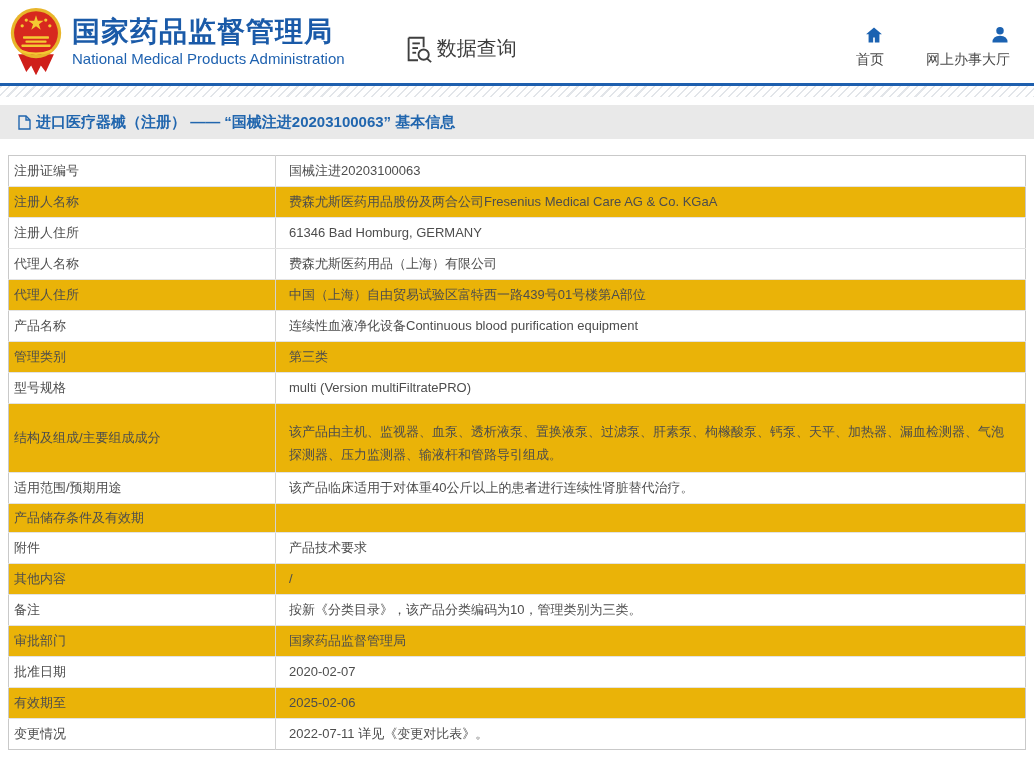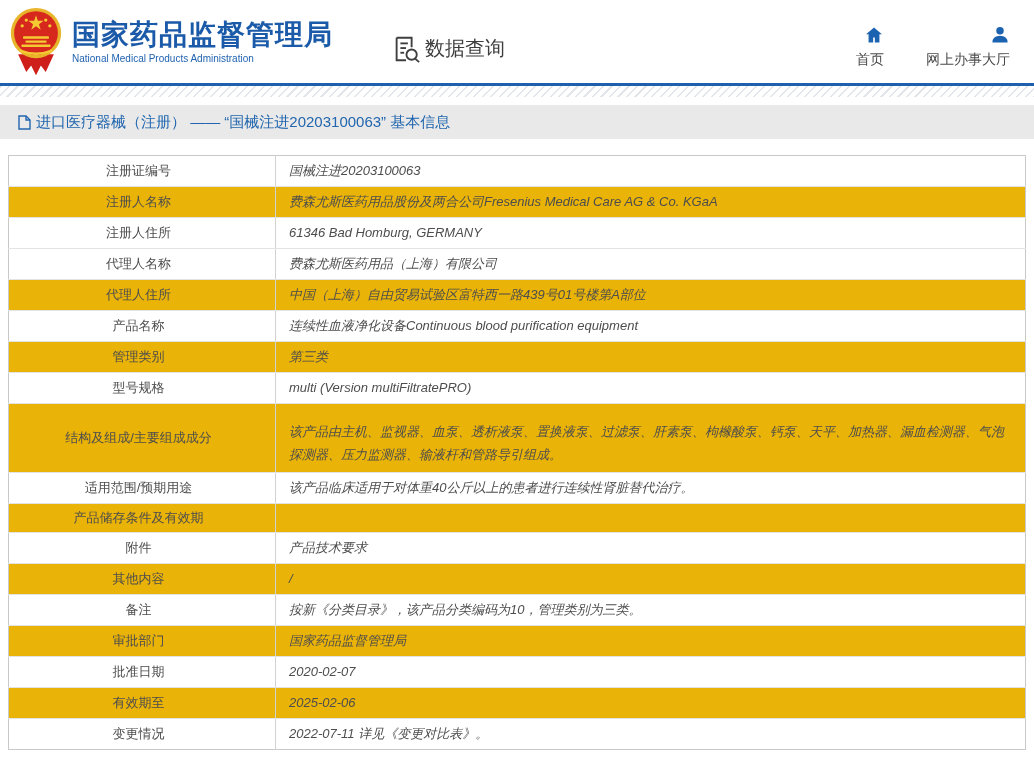--- a/index.html
+++ b/index.html
@@ -5,49 +5,49 @@
   * { margin: 0; padding: 0; box-sizing: border-box; }
   html, body { width: 1034px; background: #fff; font-family: "Liberation Sans", "DejaVu Sans", sans-serif; }
   body { position: relative; height: 757px; overflow: hidden; }
 
   
   .header { height: 83px; display: flex; align-items: center; background: #fff; padding-left: 10px; }
   .logo-group { display: flex; align-items: center; }
   .emblem { width: 52px; height: 70px; flex: 0 0 auto; }
   .logo-text { margin-left: 10px; }
   .logo-title { color: #1a5aa8; font-size: 28px; font-weight: bold; letter-spacing: 1px; line-height: 30px; }
-  .logo-subtitle { color: #1f62b0; font-size: 10px; margin-top: 3px; }
+  .logo-subtitle { color: #1f62b0; font-size: 15px; margin-top: 3px; }
   .section-block { display: flex; align-items: center; margin-left: 58px; margin-top: 14px; }
   .dq-icon { width: 30px; height: 30px; }
   .section-label { font-size: 20px; color: #3d3d3d; font-weight: 500; margin-left: 4px; }
   .header-nav { margin-left: auto; margin-right: 24px; display: flex; gap: 42px; margin-top: 10px; }
   .nav-item { display: flex; flex-direction: column; align-items: flex-end; cursor: pointer; }
   .nav-icon { width: 20px; height: 20px; }
   .nav-label { font-size: 14px; color: #4a4a4a; margin-top: 6px; white-space: nowrap; }
 
   
   .blue-line { height: 3px; background: #1e5fae; width: 100%; }
   .hatch-strip { height: 11px; width: 100%;
     background: repeating-linear-gradient(135deg, #e2e5e9 0 1.5px, #ffffff 1.5px 6px); }
   .gap-8 { height: 8px; background: #fff; }
 
   
-  .breadcrumb-bar { height: 34px; background: #e9e9e9; display: flex; align-items: center; padding-left: 18px; }
+  .breadcrumb-bar { height: 34px; background: #e9e9e9; display: flex; align-items: center; padding-left: 18px; font-weight: bold; }
   .bc-icon { width: 13px; height: 15px; flex: 0 0 auto; margin-right: 5px; }
   .bc-text { color: #2166ae; font-size: 15px; }
 
   
   .table-wrap { margin: 8px 8px 0 8px; }
   table.info { width: 100%; border-collapse: collapse; border: 1px solid #c9c9c9; }
   table.info tr { background: #fff; }
   table.info tr.alt { background: #eab308; }
   table.info td { border-bottom: 1px solid #e3e3e3; font-size: 13px; color: #4d4d4d; vertical-align: middle; }
   table.info tr:last-child td { border-bottom: none; }
-  td.label-cell { width: 267px; text-align: center; padding: 5px 12px 5px 5px; border-right: 1px solid #d2d2d2; height: 29px; white-space: nowrap; }
-  td.value-cell { padding: 5px 14px 5px 13px; line-height: 20px; height: 29px; font-style: italic; }
+  td.label-cell { width: 267px; text-align: left; padding: 5px 12px 5px 5px; border-right: 1px solid #d2d2d2; height: 29px; white-space: nowrap; }
+  td.value-cell { padding: 5px 14px 5px 13px; line-height: 20px; height: 29px; }
   td.value-cell.multiline { line-height: 23px; padding-top: 16px; padding-bottom: 6px; }
 </style>
 </head>
 <body>
 
 <div class="header">
   <div class="logo-group">
     <svg class="emblem" viewBox="0 0 64 86">
       <path d="M10 58 L20 80 L26 72 L32 84 L38 72 L44 80 L54 58 Z" fill="#cf1f1a"></path>
       <circle cx="32" cy="32" r="31" fill="#e8b52a"></circle>

